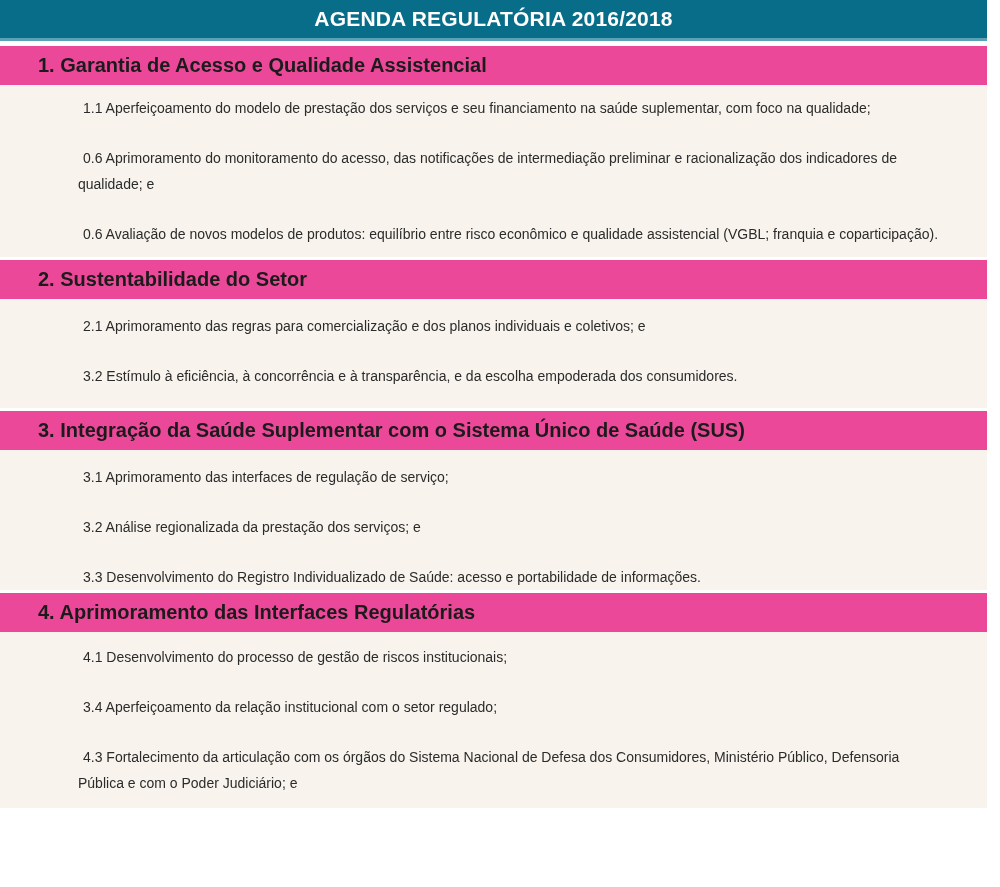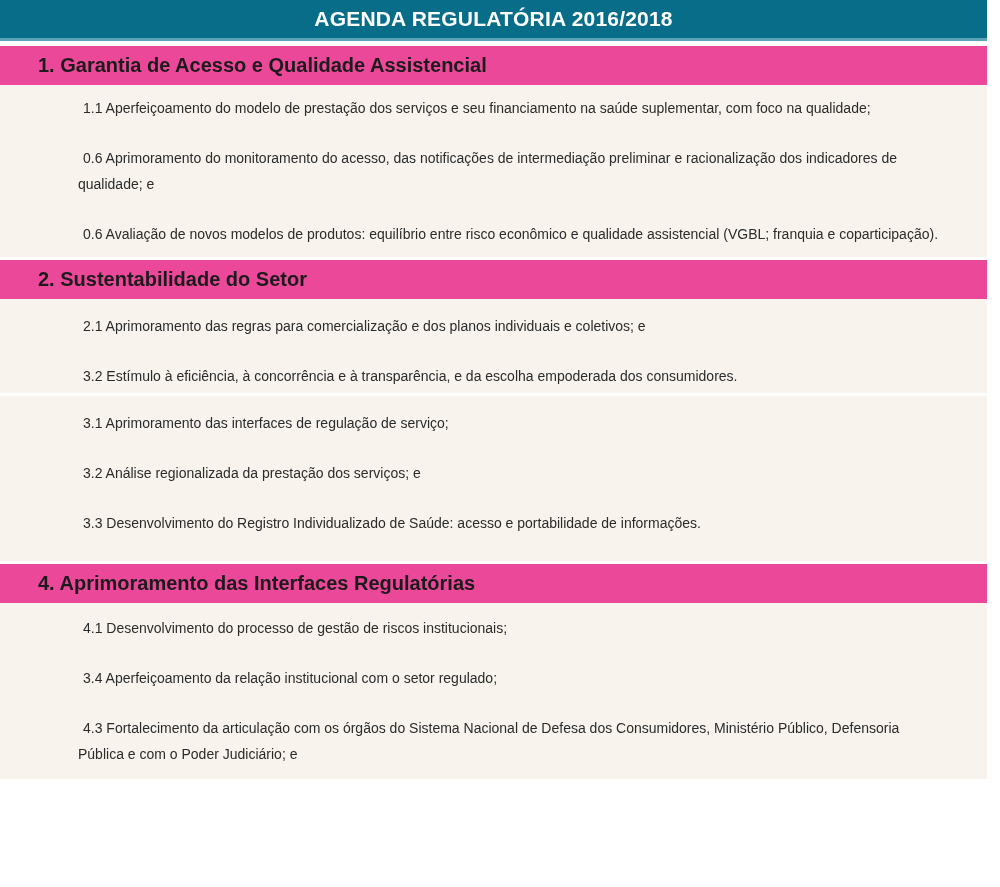--- a/index.html
+++ b/index.html
@@ -81,22 +81,22 @@
     margin: 0 0 24px 0;
     padding-left: 78px;
     padding-right: 40px;
     text-indent: 5px;
   }
   .item:last-child {
     margin-bottom: 0;
   }
   
   .section-body.s1 { padding-top: 10px; padding-bottom: 10px; }
-  .section-body.s2 { padding-top: 14px; padding-bottom: 4px; }
-  .section-body.s3 { padding-top: 14px; padding-bottom: 25px; }
+  .section-body.s2 { padding-top: 14px; padding-bottom: 19px; }
+  .section-body.s3 { padding-top: 14px; padding-bottom: 0; }
   .section-body.s4 { padding-top: 12px; padding-bottom: 12px; }
 </style>
 </head>
 <body>
 
 <div id="page">
 
   <div class="title-bar">
     <div class="title-text">AGENDA REGULATÓRIA 2016/2018</div>
   </div>
@@ -116,20 +116,21 @@
   <div class="section">
     <div class="section-header">2. Sustentabilidade do Setor</div>
     <div class="section-body s2">
       <p class="item">2.1 Aprimoramento das regras para comercialização e dos planos individuais e coletivos; e</p>
       <p class="item">3.2 Estímulo à eficiência, à concorrência e à transparência, e da escolha empoderada dos consumidores.</p>
     </div>
   </div>
   <div class="section-divider"></div>
 
   <div class="section">
+    <div class="section-header">3. Integração da Saúde Suplementar com o Sistema Único de Saúde (SUS)</div>
     <div class="section-body s3">
       <p class="item">3.1 Aprimoramento das interfaces de regulação de serviço;</p>
       <p class="item">3.2 Análise regionalizada da prestação dos serviços; e</p>
       <p class="item">3.3 Desenvolvimento do Registro Individualizado de Saúde: acesso e portabilidade de informações.</p>
     </div>
   </div>
   <div class="section-divider"></div>
 
   <div class="section">
     <div class="section-header">4. Aprimoramento das Interfaces Regulatórias</div>

